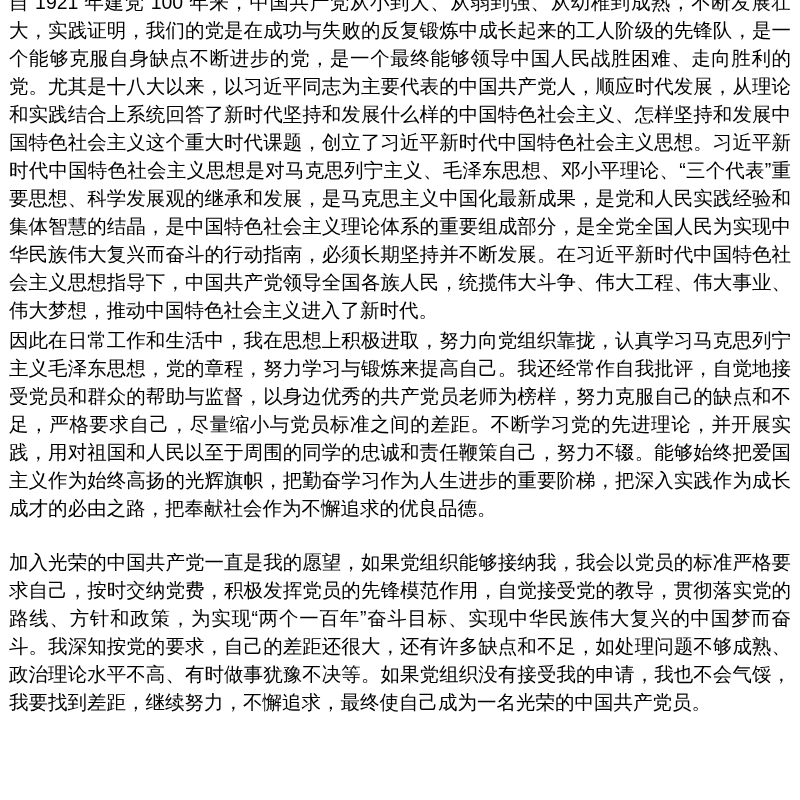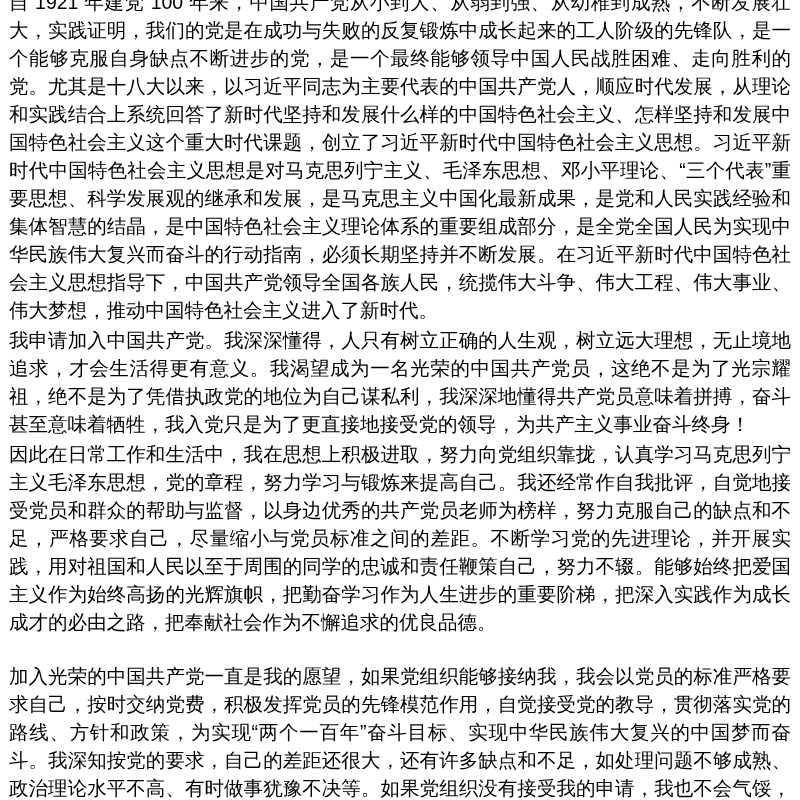--- a/index.html
+++ b/index.html
@@ -28,16 +28,15 @@
   }
   .doc-page p.gap-large {
     margin-bottom: 26px;
   }
 </style>
 </head>
 <body>
 
 <div class="doc-page">
   <p>自 1921 年建党 100 年来，中国共产党从小到大、从弱到强、从幼稚到成熟，不断发展壮大，实践证明，我们的党是在成功与失败的反复锻炼中成长起来的工人阶级的先锋队，是一个能够克服自身缺点不断进步的党，是一个最终能够领导中国人民战胜困难、走向胜利的党。尤其是十八大以来，以习近平同志为主要代表的中国共产党人，顺应时代发展，从理论和实践结合上系统回答了新时代坚持和发展什么样的中国特色社会主义、怎样坚持和发展中国特色社会主义这个重大时代课题，创立了习近平新时代中国特色社会主义思想。习近平新时代中国特色社会主义思想是对马克思列宁主义、毛泽东思想、邓小平理论、“三个代表”重要思想、科学发展观的继承和发展，是马克思主义中国化最新成果，是党和人民实践经验和集体智慧的结晶，是中国特色社会主义理论体系的重要组成部分，是全党全国人民为实现中华民族伟大复兴而奋斗的行动指南，必须长期坚持并不断发展。在习近平新时代中国特色社会主义思想指导下，中国共产党领导全国各族人民，统揽伟大斗争、伟大工程、伟大事业、伟大梦想，推动中国特色社会主义进入了新时代。</p>
-  <p>我申请加入中国共产党。我深深懂得，人只有树立正确的人生观，树立远大理想，无止境地追求，才会生活得更有意义。我渴望成为一名光荣的中国共产党员，这绝不是为了光宗耀祖，绝不是为了凭借执政党的地位为自己谋私利，我深深地懂得共产党员意味着拼搏，奋斗甚至意味着牺牲，我入党只是为了更直接地接受党的领导，为共产主义事业奋斗终身！</p>
   <p class="gap-large">因此在日常工作和生活中，我在思想上积极进取，努力向党组织靠拢，认真学习马克思列宁主义毛泽东思想，党的章程，努力学习与锻炼来提高自己。我还经常作自我批评，自觉地接受党员和群众的帮助与监督，以身边优秀的共产党员老师为榜样，努力克服自己的缺点和不足，严格要求自己，尽量缩小与党员标准之间的差距。不断学习党的先进理论，并开展实践，用对祖国和人民以至于周围的同学的忠诚和责任鞭策自己，努力不辍。能够始终把爱国主义作为始终高扬的光辉旗帜，把勤奋学习作为人生进步的重要阶梯，把深入实践作为成长成才的必由之路，把奉献社会作为不懈追求的优良品德。</p>
   <p>加入光荣的中国共产党一直是我的愿望，如果党组织能够接纳我，我会以党员的标准严格要求自己，按时交纳党费，积极发挥党员的先锋模范作用，自觉接受党的教导，贯彻落实党的路线、方针和政策，为实现“两个一百年”奋斗目标、实现中华民族伟大复兴的中国梦而奋斗。我深知按党的要求，自己的差距还很大，还有许多缺点和不足，如处理问题不够成熟、政治理论水平不高、有时做事犹豫不决等。如果党组织没有接受我的申请，我也不会气馁，我要找到差距，继续努力，不懈追求，最终使自己成为一名光荣的中国共产党员。</p>
 </div>
 
 </body></html>

